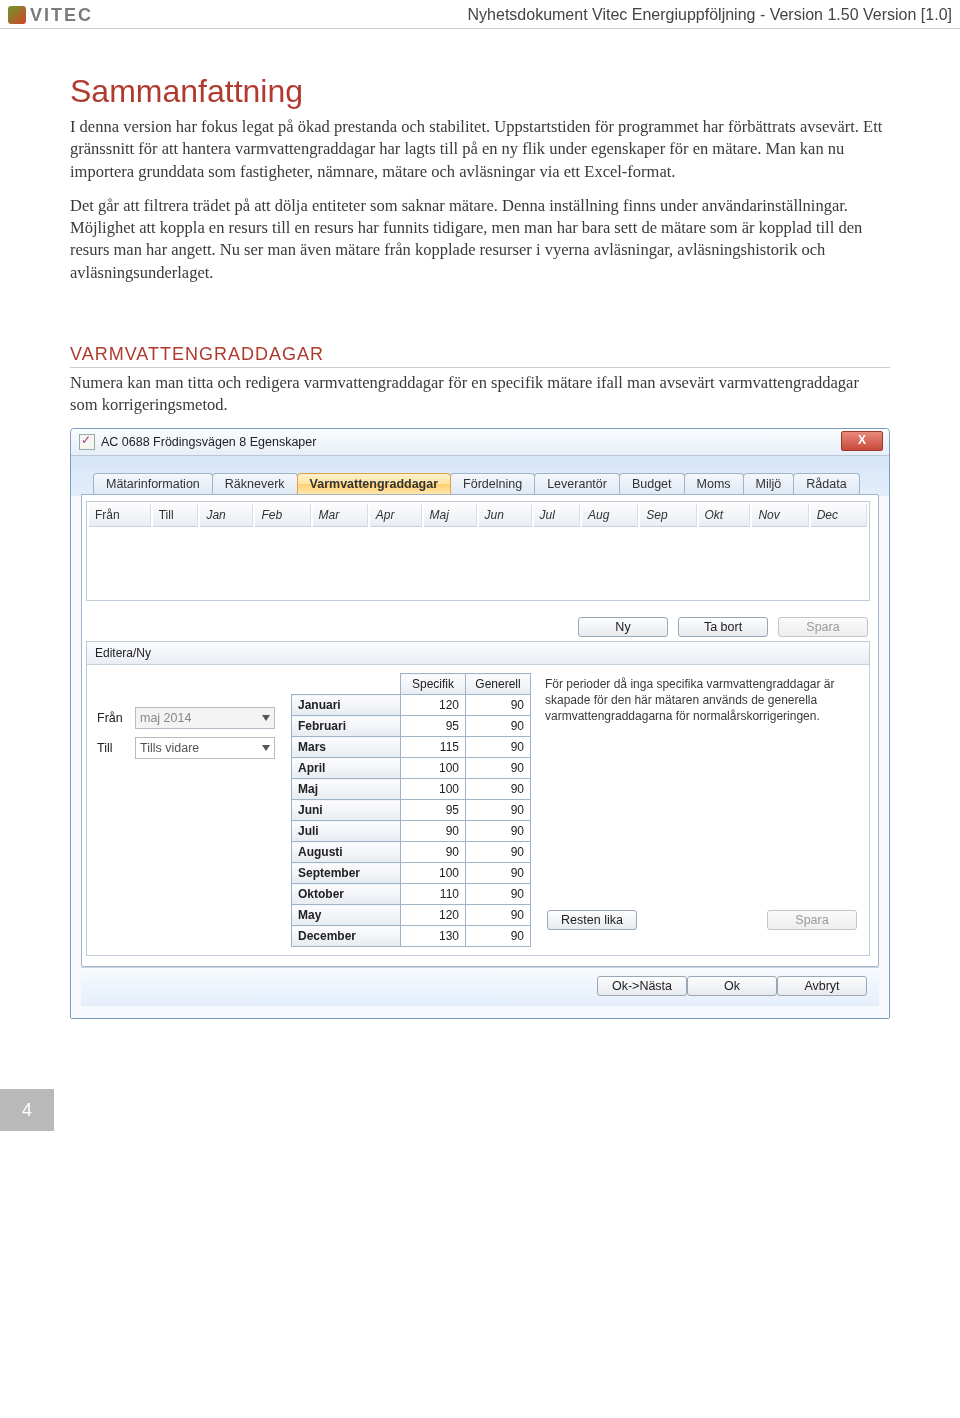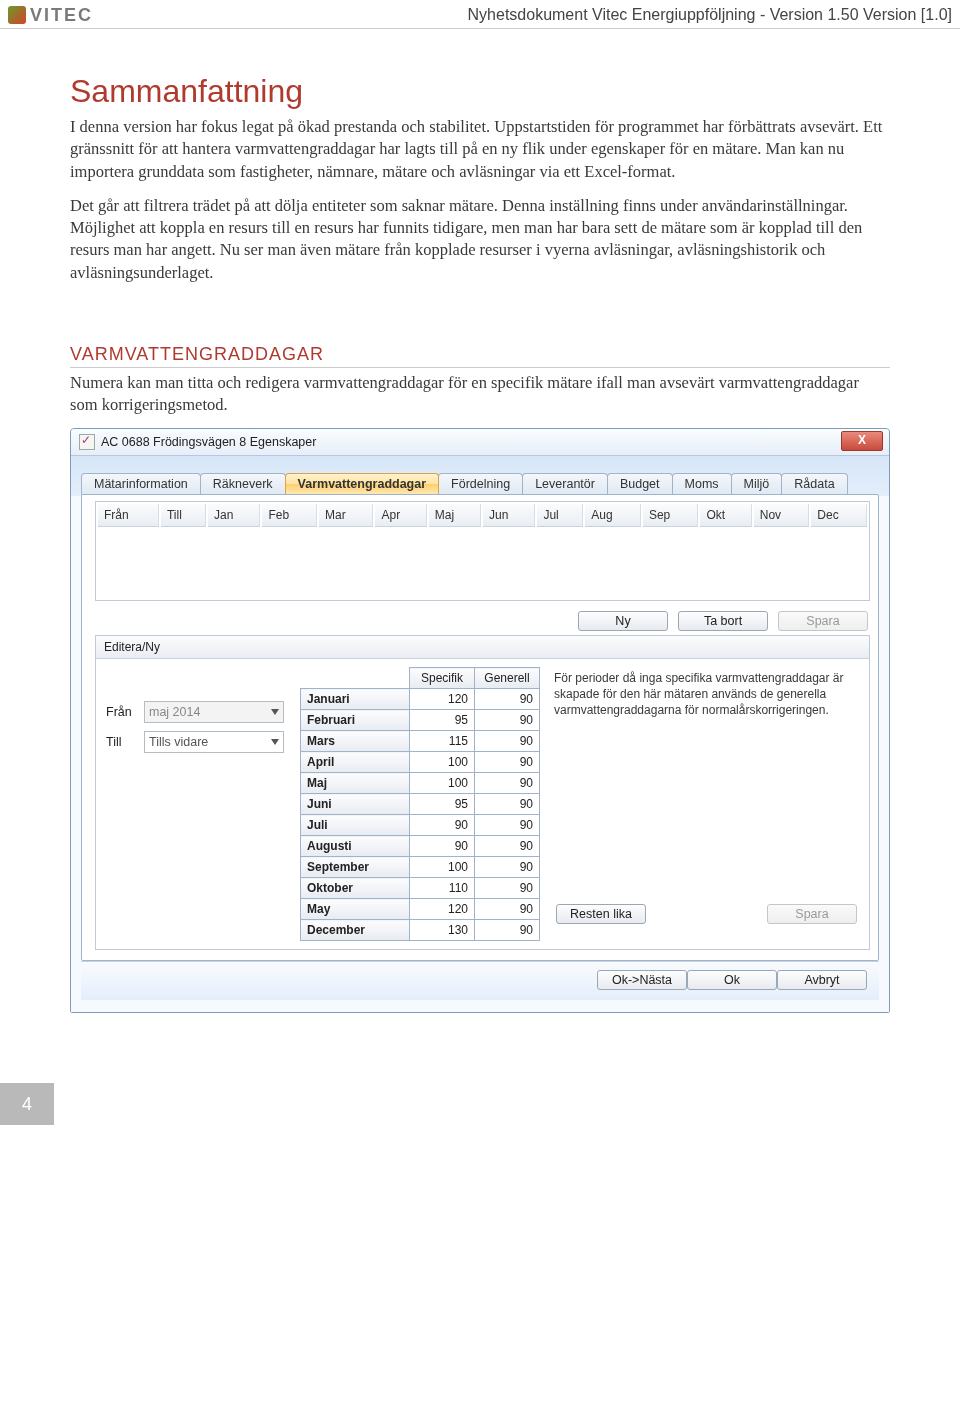--- a/index.html
+++ b/index.html
@@ -118,20 +118,21 @@
     background: linear-gradient(#d6e6f8 0%, #e4eefb 40px, #f6f9fd 40px, #f6f9fd 100%);
     padding: 8px 10px 12px 10px;
   }
   
   .tabs {
     display: flex;
     gap: 0px;
     padding: 2px 0 0 0;
     height: 28px;
     align-items: flex-end;
+    margin-left: 12px;
   }
   .tab {
     background: linear-gradient(#f4f7fb, #e0e9f4);
     border: 1px solid #9fb3ca;
     border-bottom: none;
     border-radius: 4px 4px 0 0;
     padding: 3px 12px;
     font-size: 12.5px;
     color: #333;
     margin-right: -1px;
@@ -141,21 +142,21 @@
     background: linear-gradient(#fff2ce, #ffe3a0 50%, #ffcf70 51%, #ffe7b0);
     border-color: #d9a34f;
     font-weight: 700;
     position: relative;
     z-index: 2;
   }
   .tab-body {
     background: #fff;
     border: 1px solid #9fb3ca;
     border-radius: 0 2px 2px 2px;
-    padding: 6px 8px 10px 13px;
+    padding: 6px 8px 10px 4px;
   }
   
   .grid {
     border: 1px solid #bfcbd8;
     font-size: 12px;
     min-height: 100px;
   }
   .grid th, .grid td {
     padding: 4px 6px;
     text-align: left;
@@ -165,26 +166,26 @@
     background: linear-gradient(#fcfcfd, #e9edf3);
     border-bottom: 1px solid #c9d3de;
     border-right: 1px solid #d7dee6;
     font-weight: 400;
     color: #333;
   }
   .grid td {
     border-right: 1px solid #eef2f6;
     border-bottom: 1px solid #f2f5f8;
   }
-  .grid td.num, .grid th.num { text-align: left; }
+  .grid td.num, .grid th.num { text-align: left; font-style: italic; }
   .btn-row {
     display: flex;
     gap: 10px;
     justify-content: flex-end;
-    margin: 10px 2px 4px 2px;
+    margin: 16px 2px 4px 2px;
   }
   button.win {
     font-family: 'Segoe UI', Tahoma, sans-serif;
     font-size: 12.5px;
     background: linear-gradient(#fdfdfe, #e7eaef);
     border: 1px solid #9aa8b6;
     border-radius: 3px;
     padding: 2px 0;
     min-width: 90px;
     color: #222;

